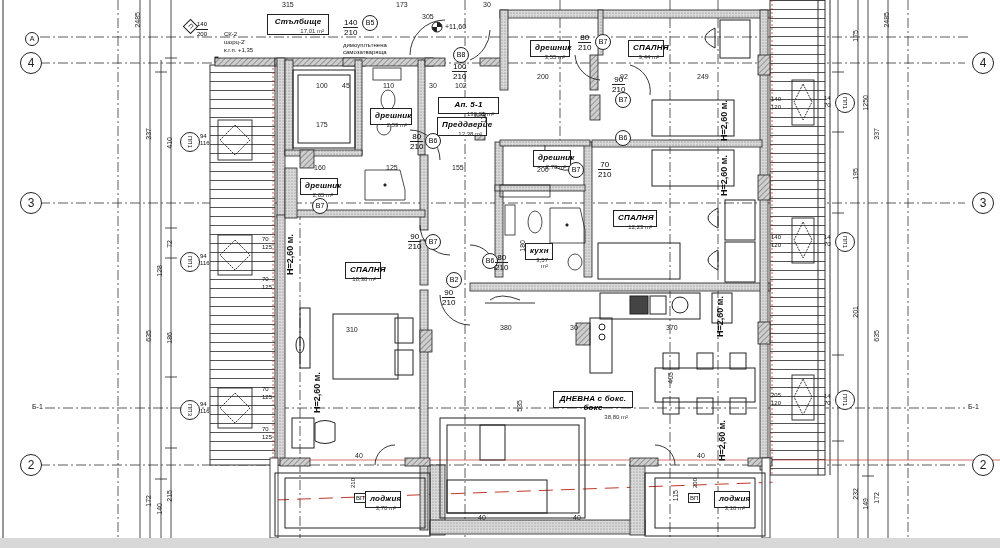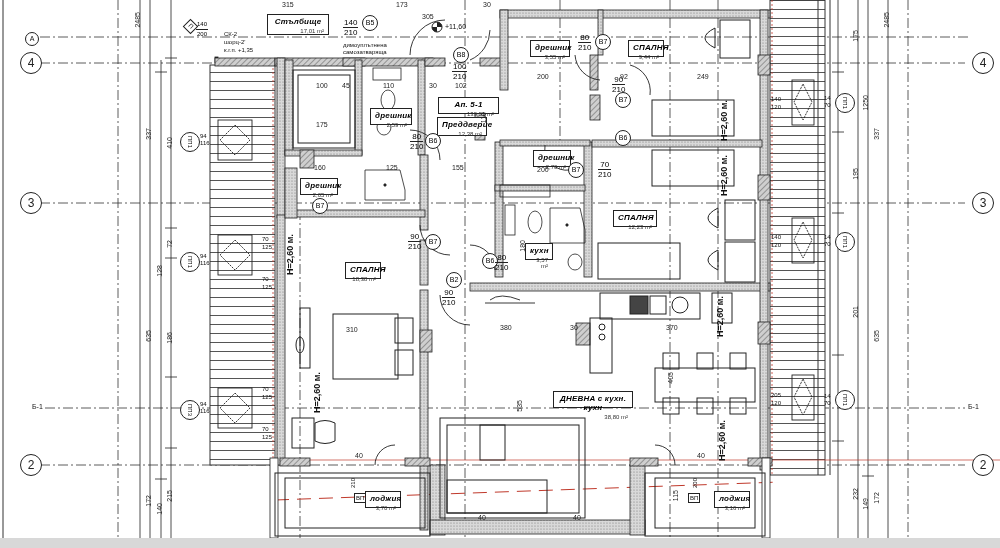--- a/index.html
+++ b/index.html
@@ -331,21 +331,21 @@
 </div>
 <div class="room-box" style="left:525px;top:243px;width:28px;height:17px;">
   <span class="room-name">кухн</span>
   <span class="room-area">3,57 m²</span>
 </div>
 <div class="room-box" style="left:613px;top:210px;width:44px;height:17px;">
   <span class="room-name">СПАЛНЯ</span>
   <span class="room-area">12,23 m²</span>
 </div>
 <div class="room-box" style="left:553px;top:391px;width:80px;height:17px;">
-  <span class="room-name">ДНЕВНА с кухн. кухн</span>
+  <span class="room-name">ДНЕВНА с бокс. бокс</span>
   <span class="room-area">38,80 m²</span>
 </div>
 <div class="room-box" style="left:365px;top:491px;width:36px;height:17px;">
   <span class="room-name">лоджия</span>
   <span class="room-area">3,70 m²</span>
 </div>
 <div class="room-box" style="left:714px;top:491px;width:36px;height:17px;">
   <span class="room-name">лоджия</span>
   <span class="room-area">3,16 m²</span>
 </div>

